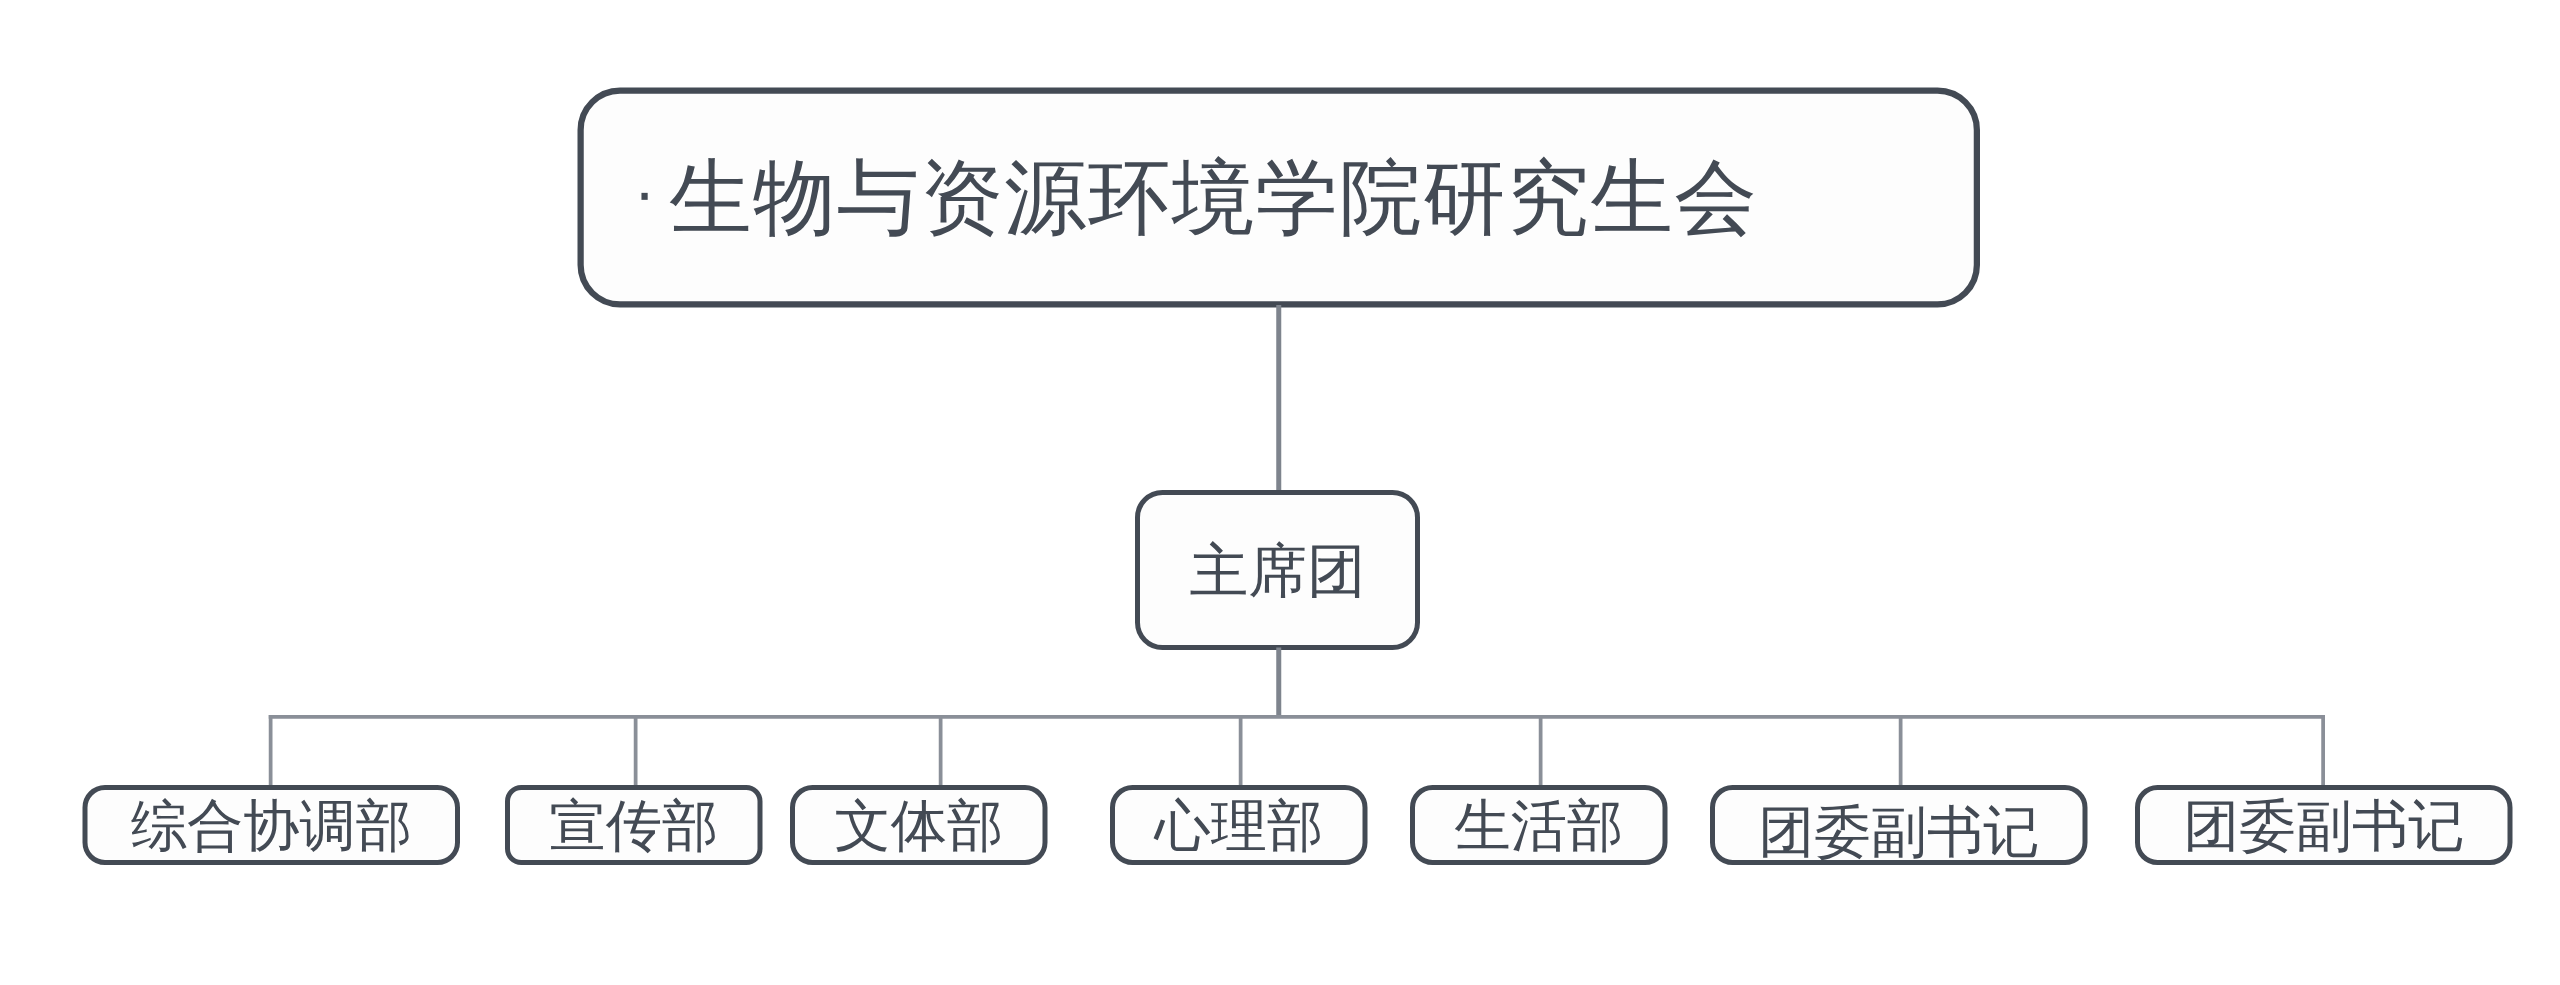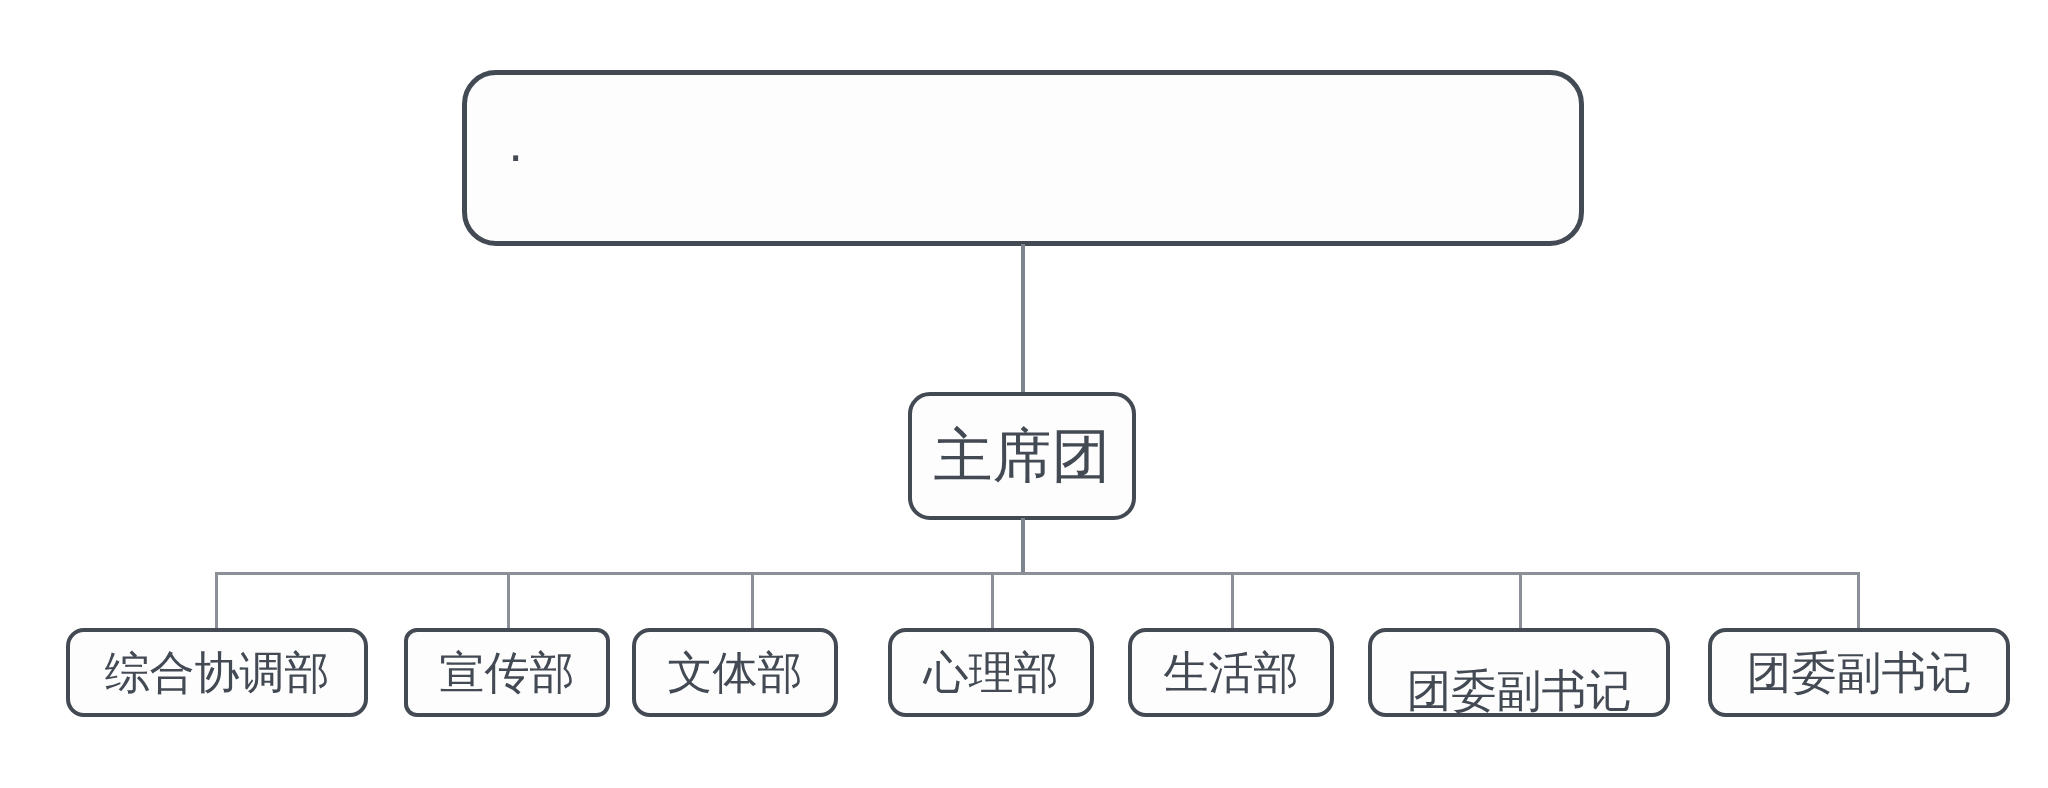--- a/index.html
+++ b/index.html
@@ -48,25 +48,25 @@
     margin-right: 10px;
     position: relative;
     top: -4px;
   }
   .node.mid {
     left: 908px;
     top: 392px;
     width: 228px;
     height: 128px;
     border-radius: 22px;
-    font-size: 59px;
+    font-size: 47px;
   }
   .node.leaf {
     top: 628px;
-    height: 89px;
+    height: 64px;
     border-radius: 18px;
     border-width: 4px;
     font-size: 45px;
   }
   
   .line {
     position: absolute;
     background: #8a8f98;
   }
   .v-line { width: 3px; }
@@ -94,20 +94,21 @@
     height: 58px;
   }
 </style>
 </head>
 <body>
 
 <div id="org-chart">
 
   <div class="node root">
     <span class="root-bullet">·</span>
+    <span>生物与资源环境学院研究生会</span>
   </div>
 
   <div class="line trunk"></div>
 
   <div class="node mid">
     <span>主席团</span>
   </div>
 
   <div class="line stem"></div>
 

